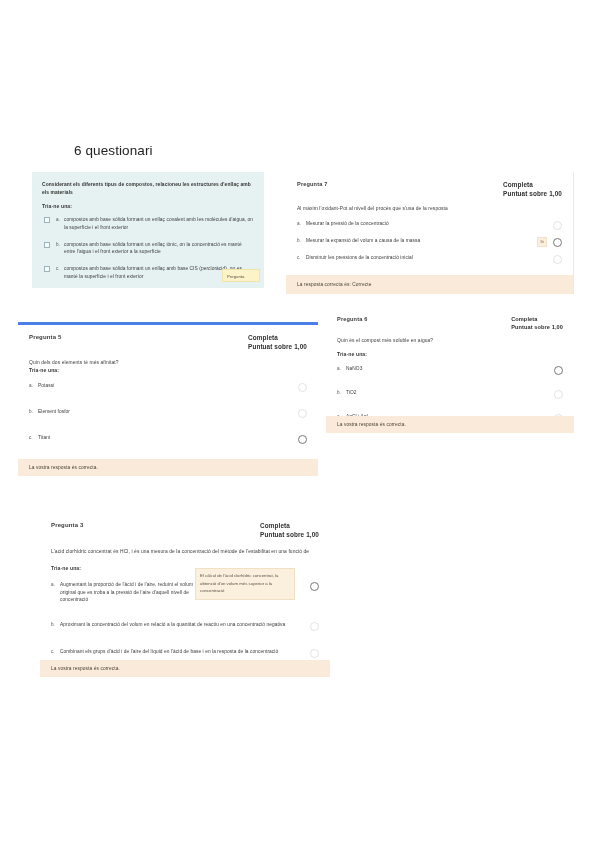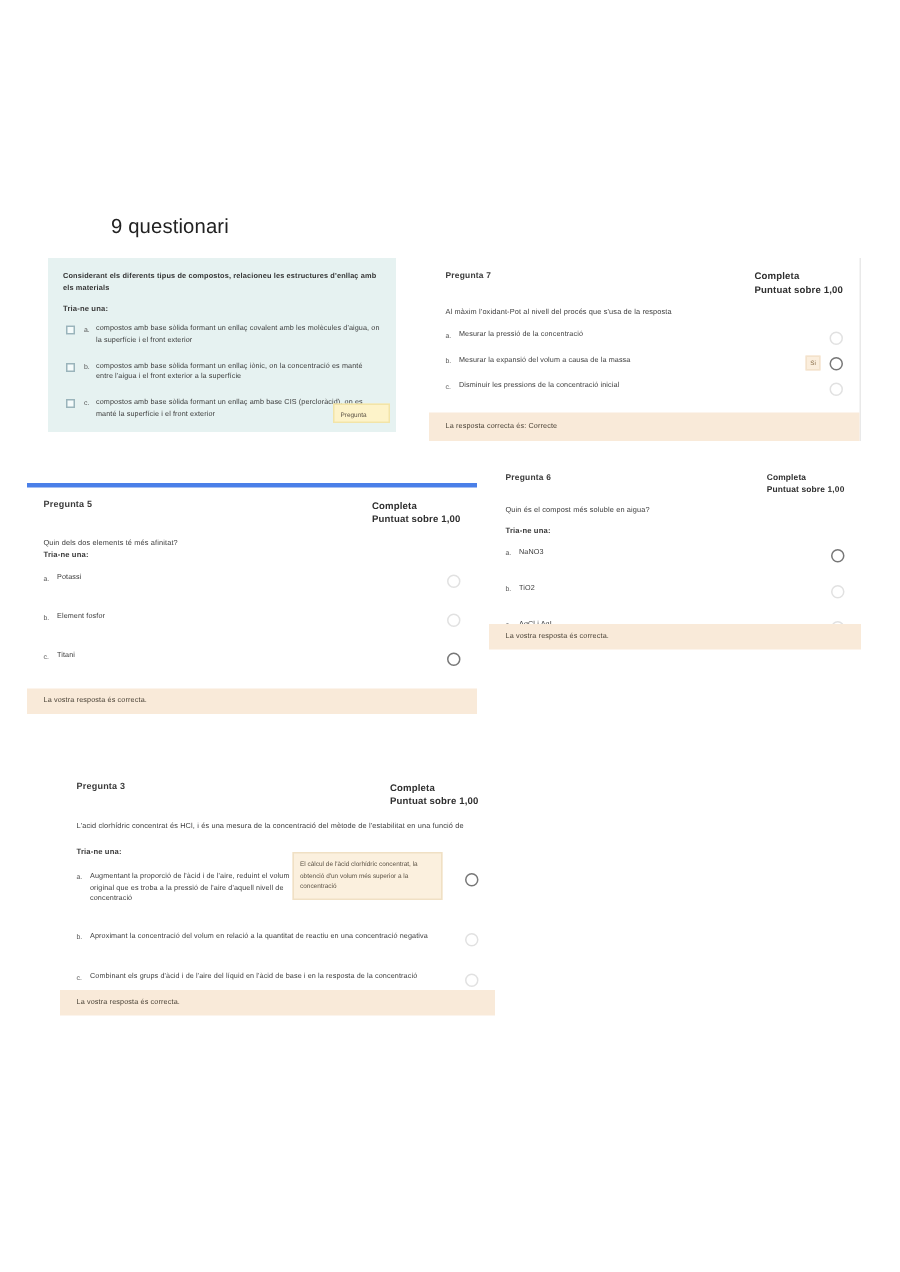--- a/index.html
+++ b/index.html
@@ -232,21 +232,21 @@
   #blockE .opt { margin-bottom: 17px; }
   #blockE .opt.first .opt-text { max-width: 152px; }
   #blockE .feedback {
     position: absolute; left: 0; right: 0; bottom: 0;
     height: 17px; padding-left: 11px;
   }
 </style>
 </head>
 <body>
 
-<div class="page-title">9 questionari</div>
+<div class="page-title">6 questionari</div>
 
 <div class="qcard tint" id="blockA">
   <div class="qtext bolder">Considerant els diferents tipus de compostos, relacioneu les estructures d'enllaç amb els materials</div>
   <div class="choose">Tria-ne una:</div>
 
   <div class="opts">
     <div class="opt">
       <span class="opt-check"></span>
       <span class="opt-letter">a.</span>
       <span class="opt-text">compostos amb base sòlida formant un enllaç covalent amb les molècules d'aigua, on la superfície i el front exterior</span>

